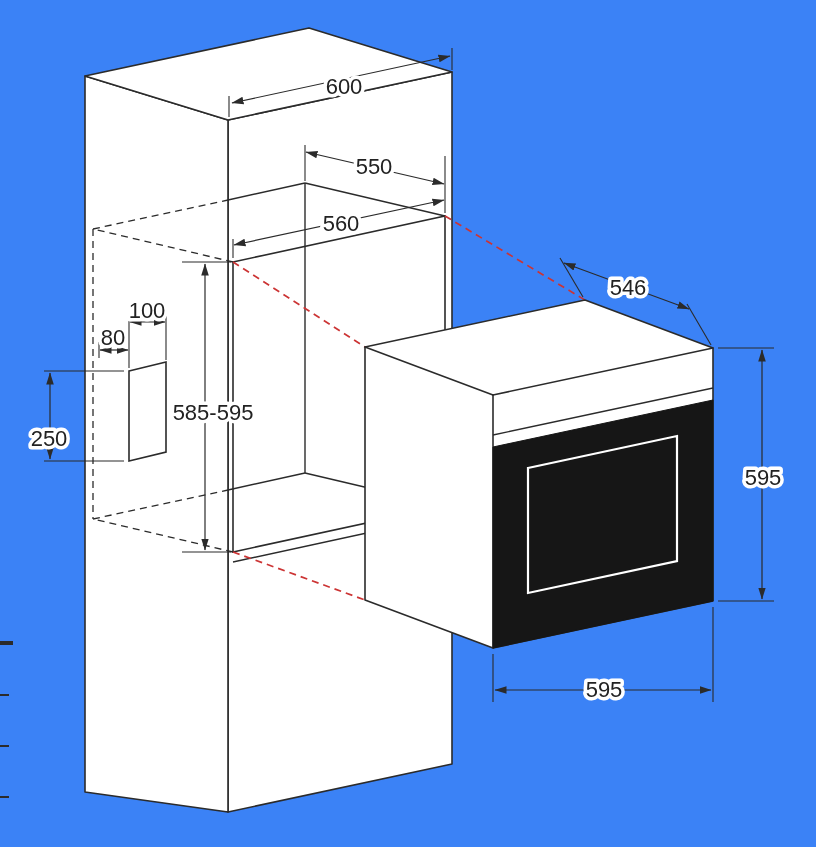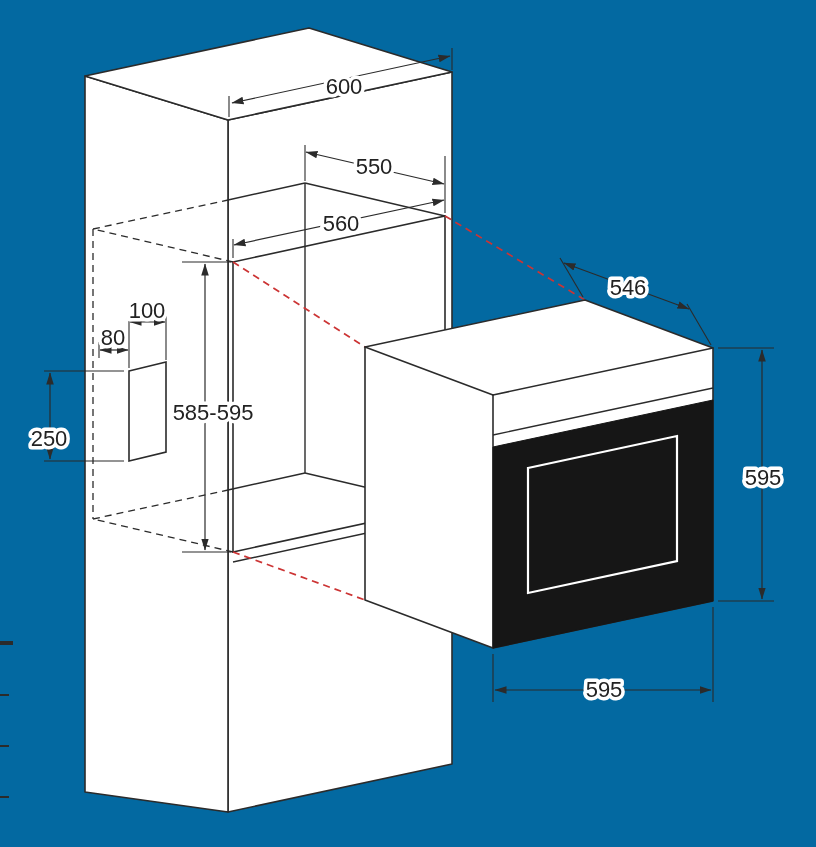--- a/index.html
+++ b/index.html
@@ -1,19 +1,19 @@
 <!DOCTYPE html>
 <html><head>
 <meta charset="utf-8">
 <style>
   html,body { margin:0; padding:0; background:#ffffff; }
   .stage {
     position:relative;
     width:816px; height:847px;
-    background:#0369a1;
+    background:#3b82f6;
     font-family:"Liberation Sans", sans-serif;
     overflow:hidden;
   }
   svg { display:block; }
 
   .face      { fill:#ffffff; stroke:#2b2b2b; stroke-width:1.6; stroke-linejoin:round; }
   .edge      { fill:none; stroke:#2b2b2b; stroke-width:1.6; stroke-linecap:round; }
   .thin      { fill:none; stroke:#2b2b2b; stroke-width:1.4; }
   .hid       { fill:none; stroke:#2b2b2b; stroke-width:1.3; stroke-dasharray:7 5; }
   .proj      { fill:none; stroke-width:1.7; stroke-dasharray:7 5; }

